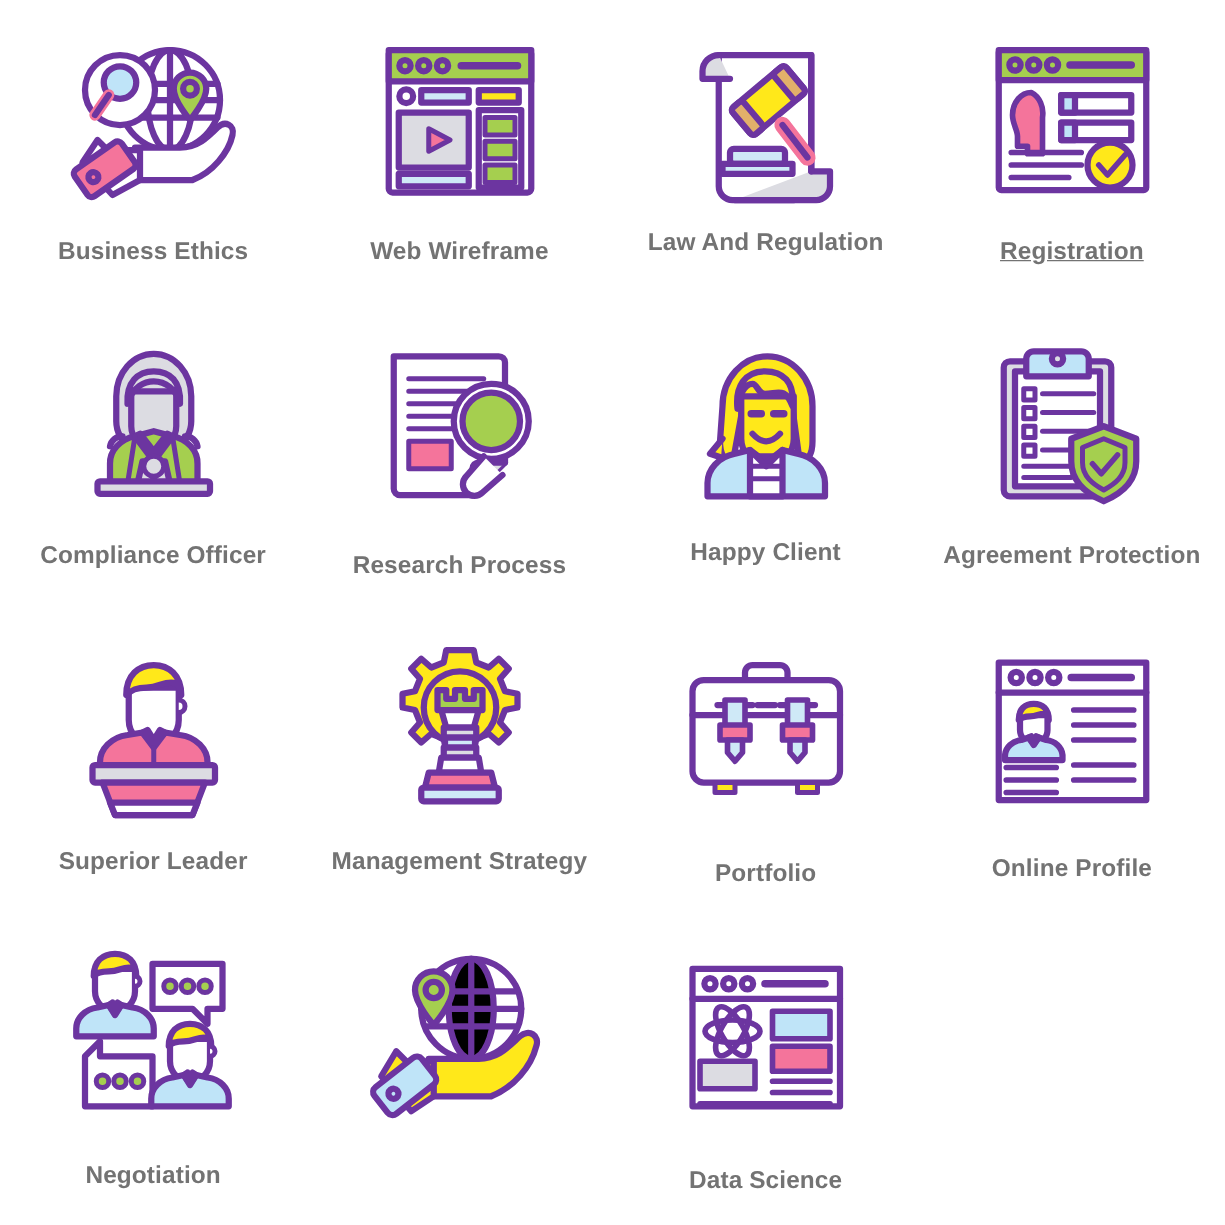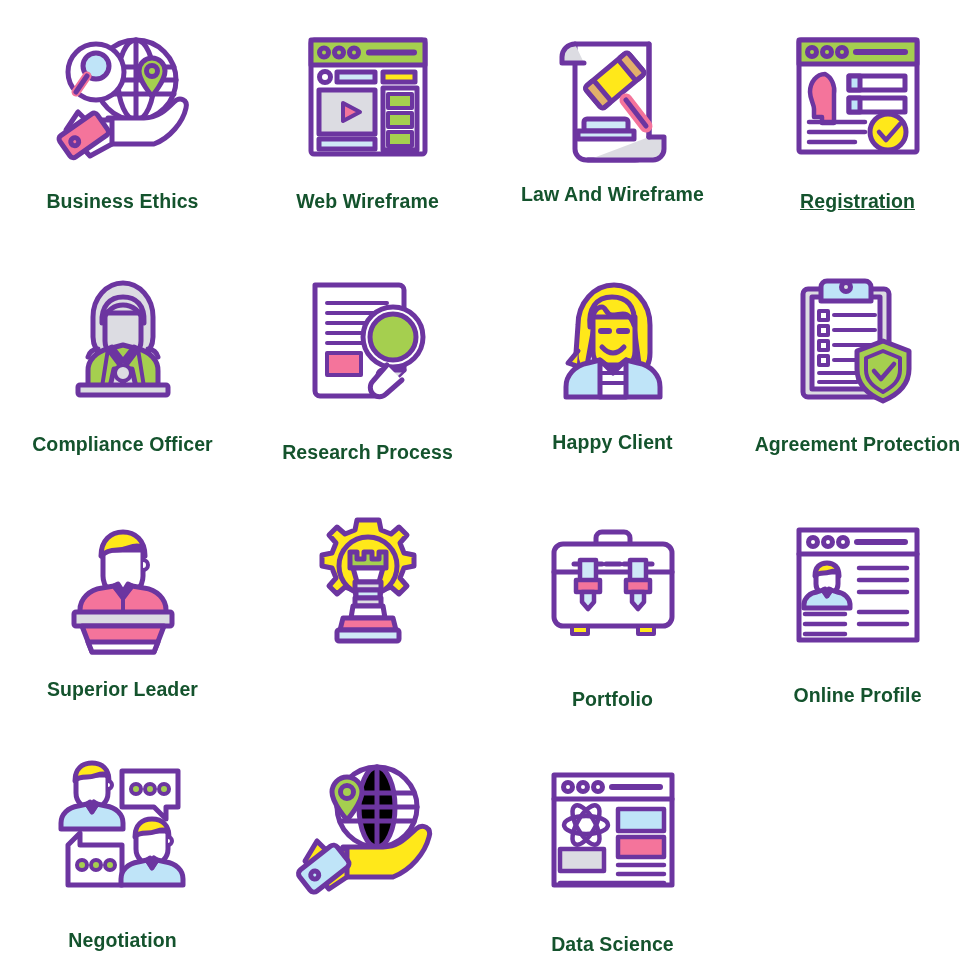--- a/index.html
+++ b/index.html
@@ -26,21 +26,21 @@
     box-sizing:border-box;
   }
   .art{
     width:150px;height:150px;
     display:flex;align-items:center;justify-content:center;
   }
   .art svg{display:block;width:150px;height:150px;}
   .label{
     font-size:19.5px;
     font-weight:bold;
-    color:#14532d;
+    color:#737373;
     letter-spacing:0.1px;
     white-space:nowrap;
     text-align:left;
     line-height:1;
   }
   
   .r1 .art{margin-top:22px;}
   .r1 .label{margin-top:20px;}
   .r2 .art{margin-top:20px;}
   .r2 .label{margin-top:20px;}
@@ -140,21 +140,21 @@
           </g>
 
           <path d="M88 78 L108 104" stroke="#f4749b" stroke-width="13" stroke-linecap="round"></path>
           <path d="M88 78 L108 104" stroke="#6c35a0" stroke-width="5" fill="none"></path>
 
           <rect x="46" y="97" width="44" height="12" rx="3" fill="#cfe9f7"></rect>
           <path d="M40 109 h56 v8 h-56 z" fill="#cfe9f7"></path>
         </g>
       </svg>
     </div>
-    <div class="label">Law And Wireframe</div>
+    <div class="label">Law And Regulation</div>
   </div>
 
   <div class="cell r1 c-registration">
     <div class="art">
       <svg viewBox="0 0 150 150">
         <g stroke="#6c35a0" stroke-width="5" stroke-linejoin="round" stroke-linecap="round">
           <rect x="16" y="18" width="118" height="112" rx="2" fill="#ffffff"></rect>
           <rect x="16" y="18" width="118" height="24" fill="#a5cf4f"></rect>
           <circle cx="29" cy="30" r="4.5" fill="#a5cf4f"></circle>
           <circle cx="44" cy="30" r="4.5" fill="#a5cf4f"></circle>
@@ -326,20 +326,21 @@
           <path d="M60 60 h30 l-4 14 H64 z" fill="#ffffff"></path>
           <rect x="62" y="74" width="26" height="8" fill="#dcdce2"></rect>
           <rect x="63" y="82" width="24" height="8" fill="#cfe9f7"></rect>
           <rect x="62" y="90" width="26" height="8" fill="#dcdce2"></rect>
           <path d="M60 98 h30 l2 12 H58 z" fill="#ffffff"></path>
           <path d="M50 110 h50 l3 12 H47 z" fill="#f4749b"></path>
           <rect x="44" y="122" width="62" height="11" rx="2" fill="#cfe9f7"></rect>
         </g>
       </svg>
     </div>
+    <div class="label">Management Strategy</div>
   </div>
 
   <div class="cell r3 c-portfolio">
     <div class="art">
       <svg viewBox="0 0 150 150">
         <g stroke="#6c35a0" stroke-width="5" stroke-linejoin="round" stroke-linecap="round">
 
           <path d="M58 36 v-6 a6 6 0 0 1 6 -6 h22 a6 6 0 0 1 6 6 v6" fill="#ffffff"></path>
 
           <rect x="16" y="36" width="118" height="82" rx="9" fill="#ffffff"></rect>

